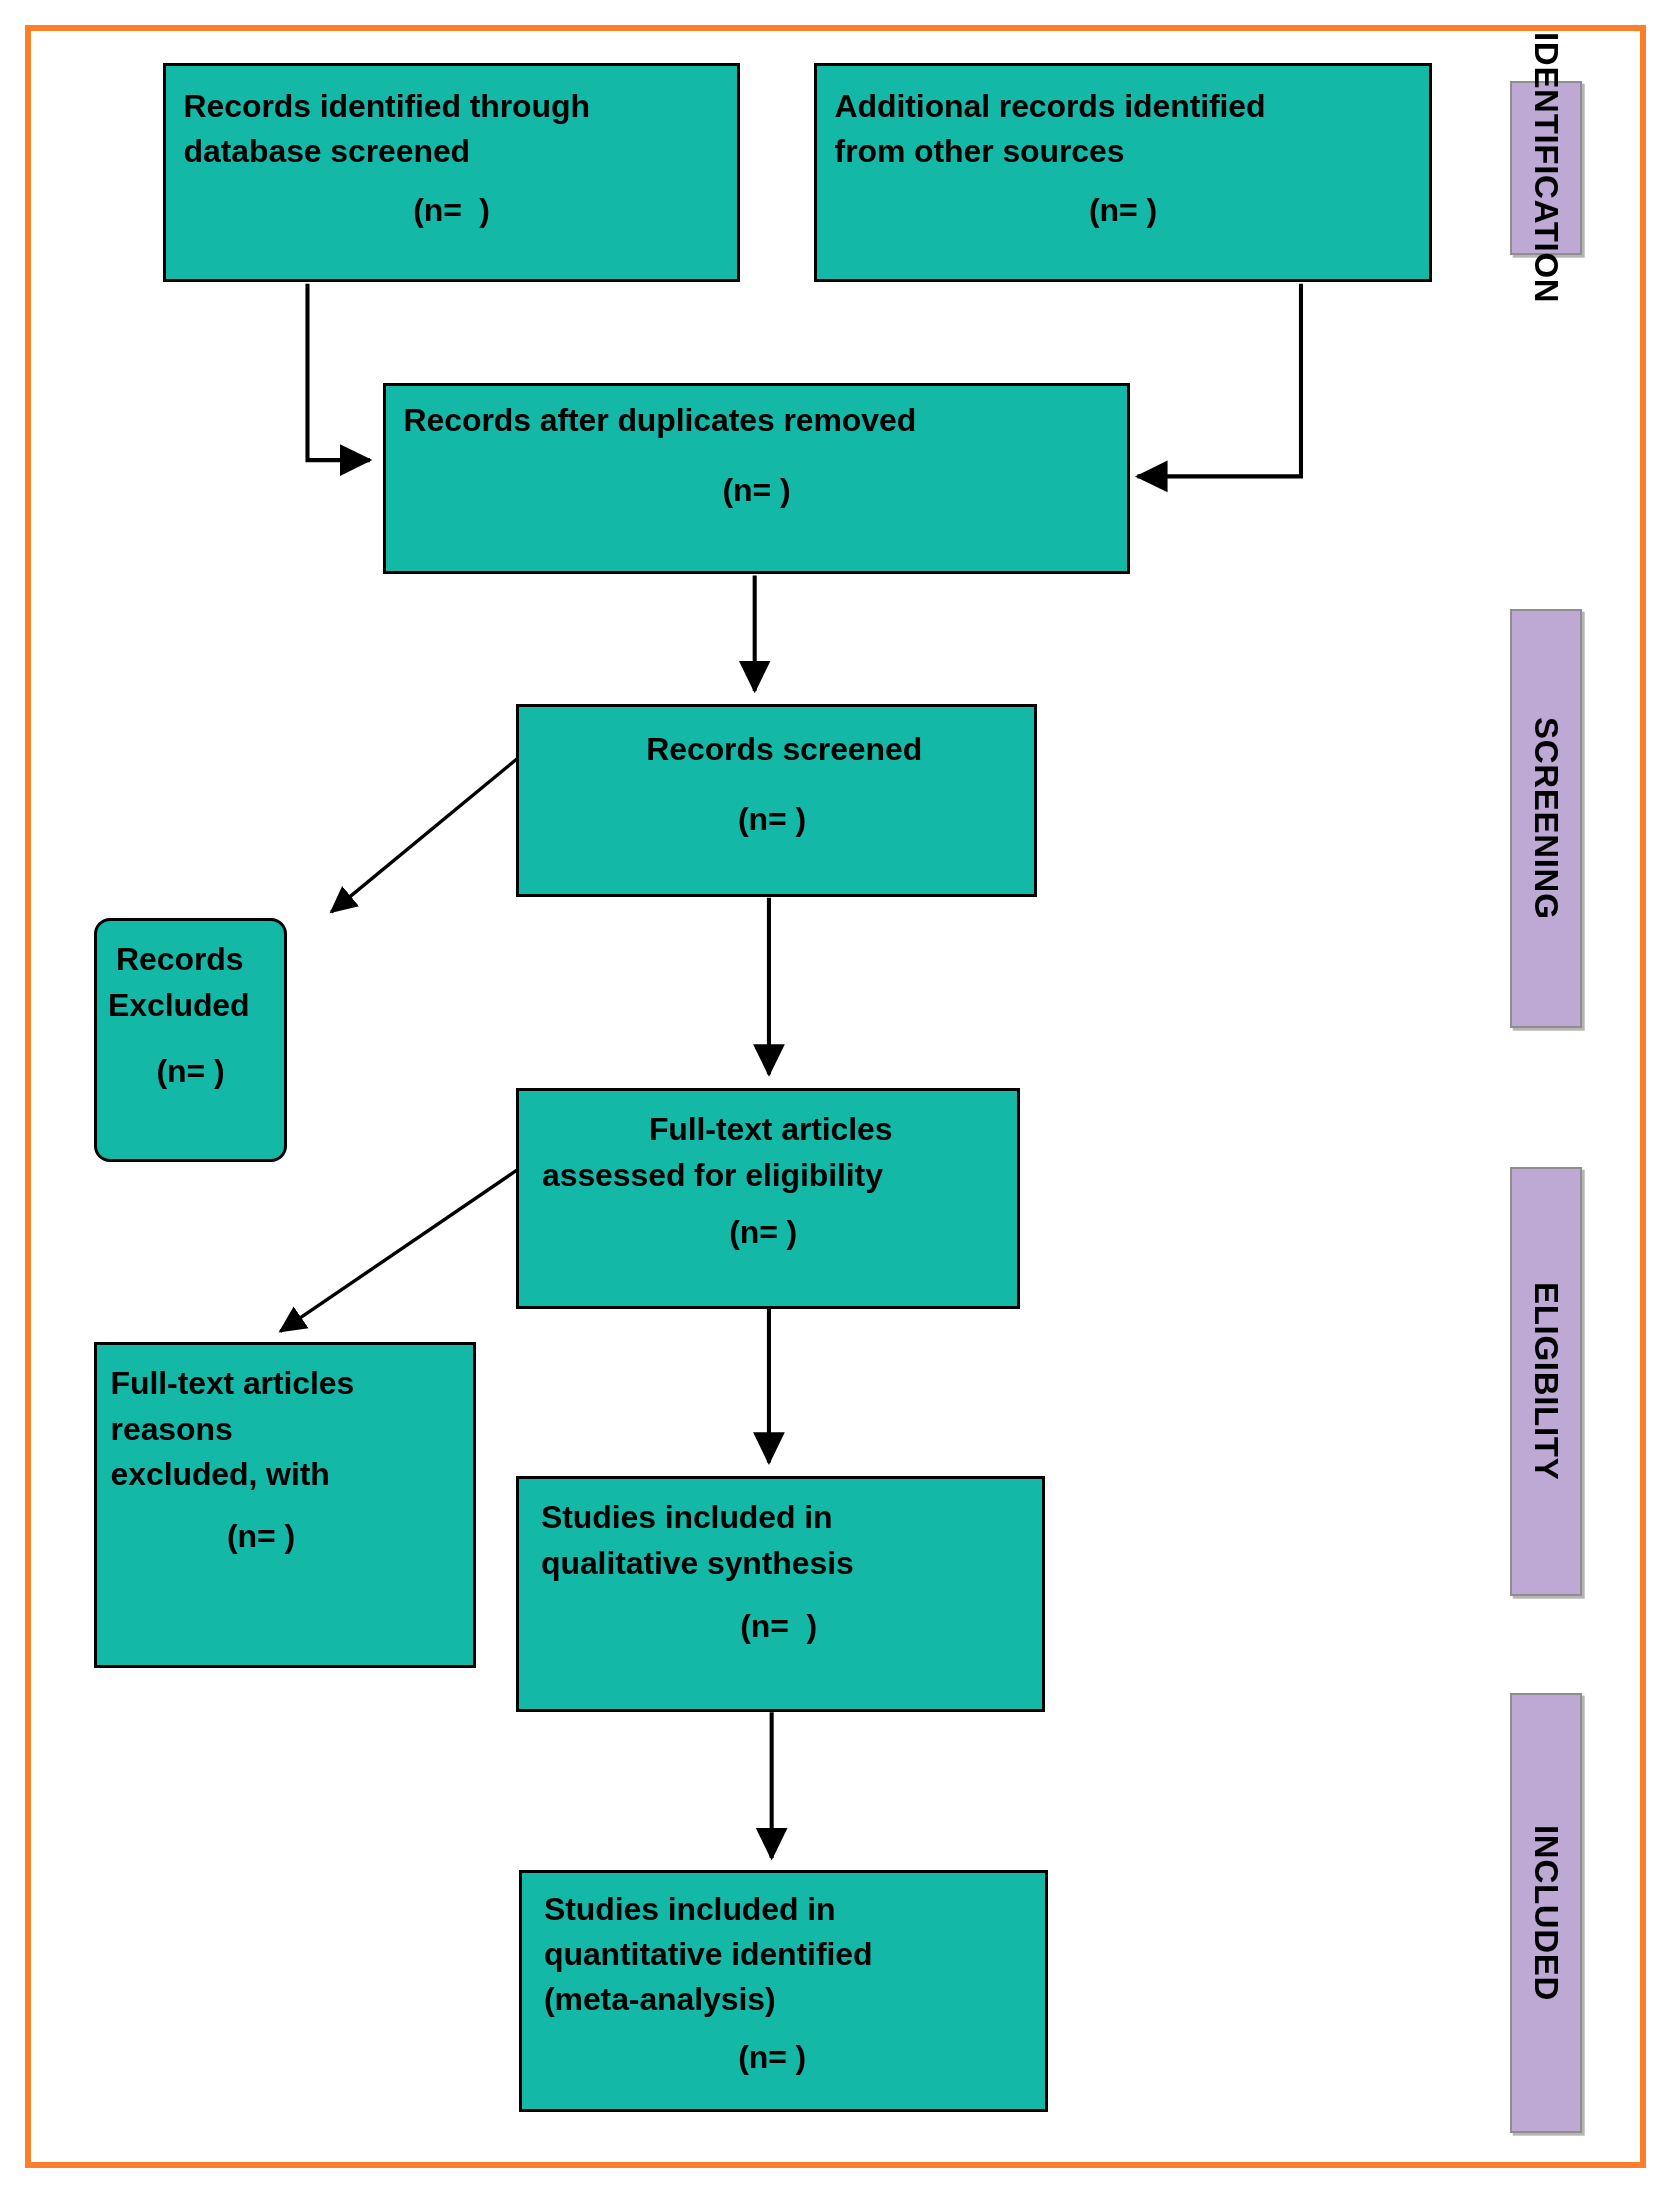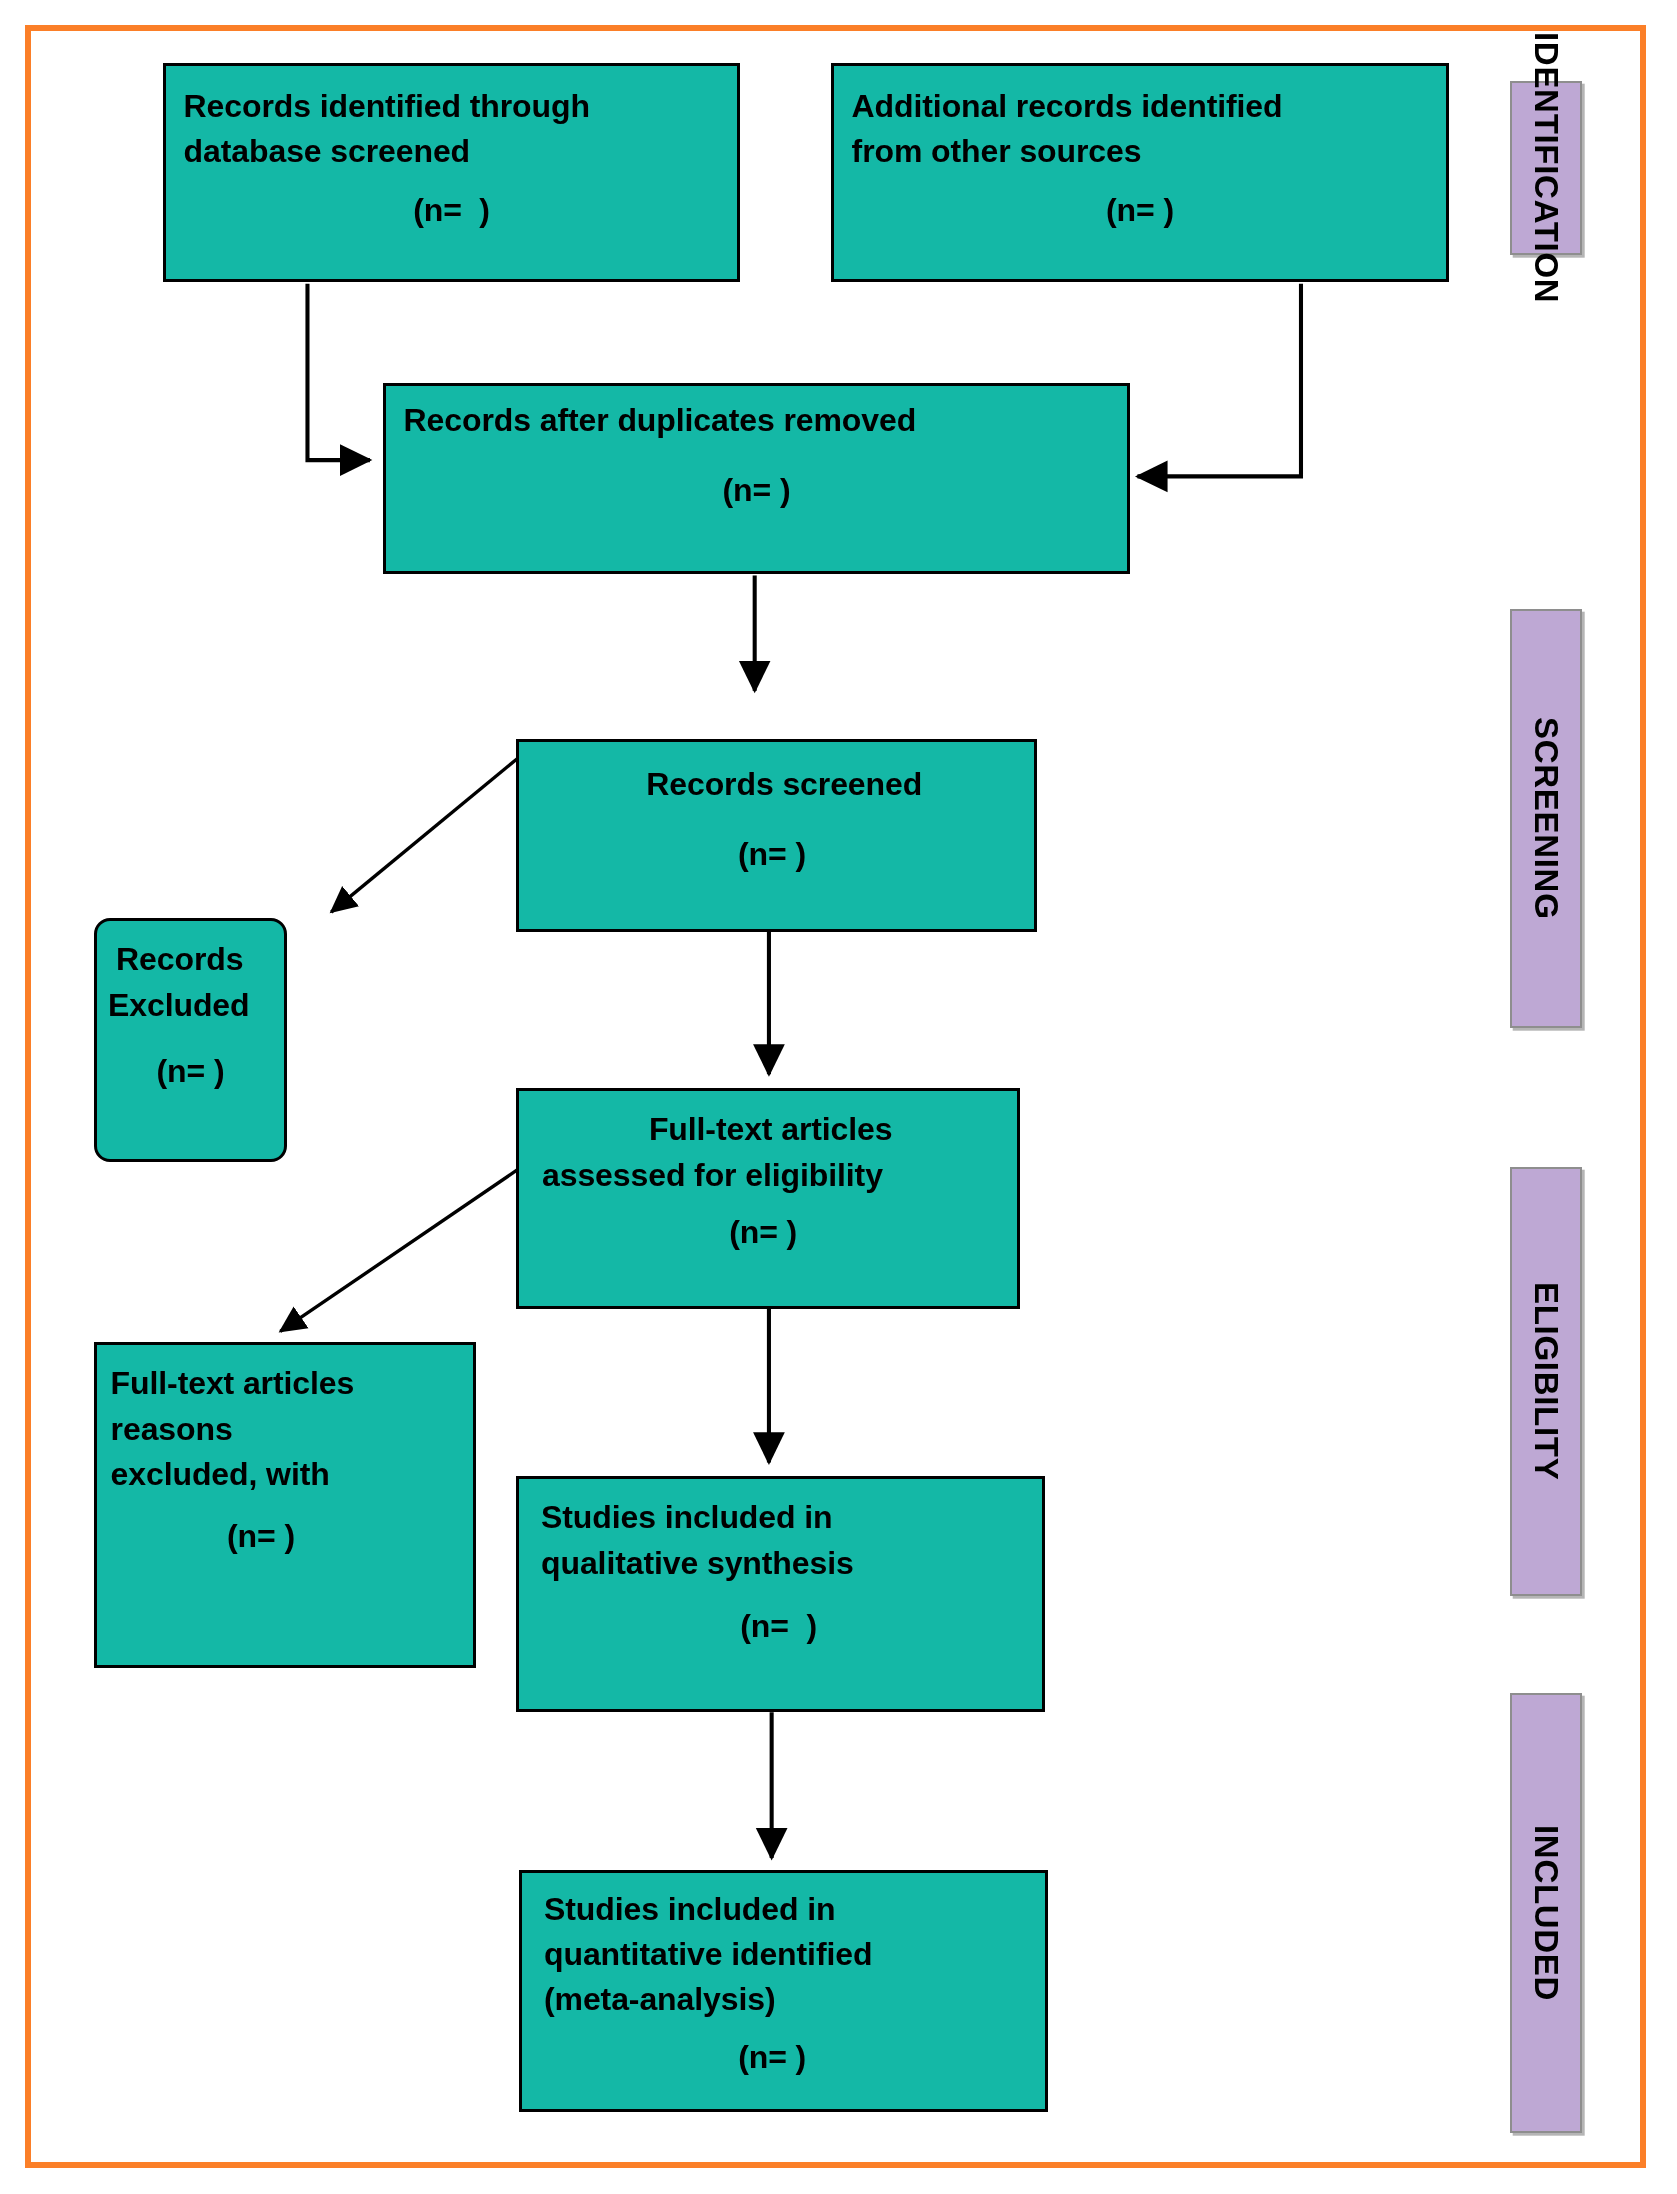--- a/index.html
+++ b/index.html
@@ -101,32 +101,32 @@
 
     <path d="M 1137,2523 L 1137,2738" fill="none" stroke="#000" stroke-width="6" marker-end="url(#ah)"></path>
   </svg>
 
   <div class="box" style="left:163px; top:63px; width:577px; height:219px;">
     <span class="ln">Records identified through</span>
     <span class="ln">database screened</span>
     <span class="n">(n=  )</span>
   </div>
 
-  <div class="box" style="left:814px; top:63px; width:618px; height:219px;margin-left:17px;">
+  <div class="box" style="left:814px; top:63px; width:618px; height:219px;">
     <span class="ln">Additional records identified</span>
     <span class="ln">from other sources</span>
     <span class="n">(n= )</span>
   </div>
 
   <div class="box" style="left:383px; top:383px; width:747px; height:191px; padding-top:12px;">
     <span class="ln">Records after duplicates removed</span>
     <span class="n" style="margin-top:24.4px;">(n= )</span>
   </div>
 
-  <div class="box" style="left:516px; top:704px; width:521px; height:193px; padding-top:20.4px; padding-left:33px;margin-top:35px;">
+  <div class="box" style="left:516px; top:704px; width:521px; height:193px; padding-top:20.4px; padding-left:33px;">
     <span class="ln" style="text-align:center;">Records screened</span>
     <span class="n" style="margin-top:24.4px; margin-left:-24.4px;">(n= )</span>
   </div>
 
   <div class="box narrow" style="left:94px; top:918px; width:193px; height:244px; padding:16.3px 11px;border-radius:16px;">
     <span class="ln" style="padding-left:8.1px;">Records</span>
     <span class="ln">Excluded</span>
     <span class="n" style="margin-top:20.4px;">(n= )</span>
   </div>
 

